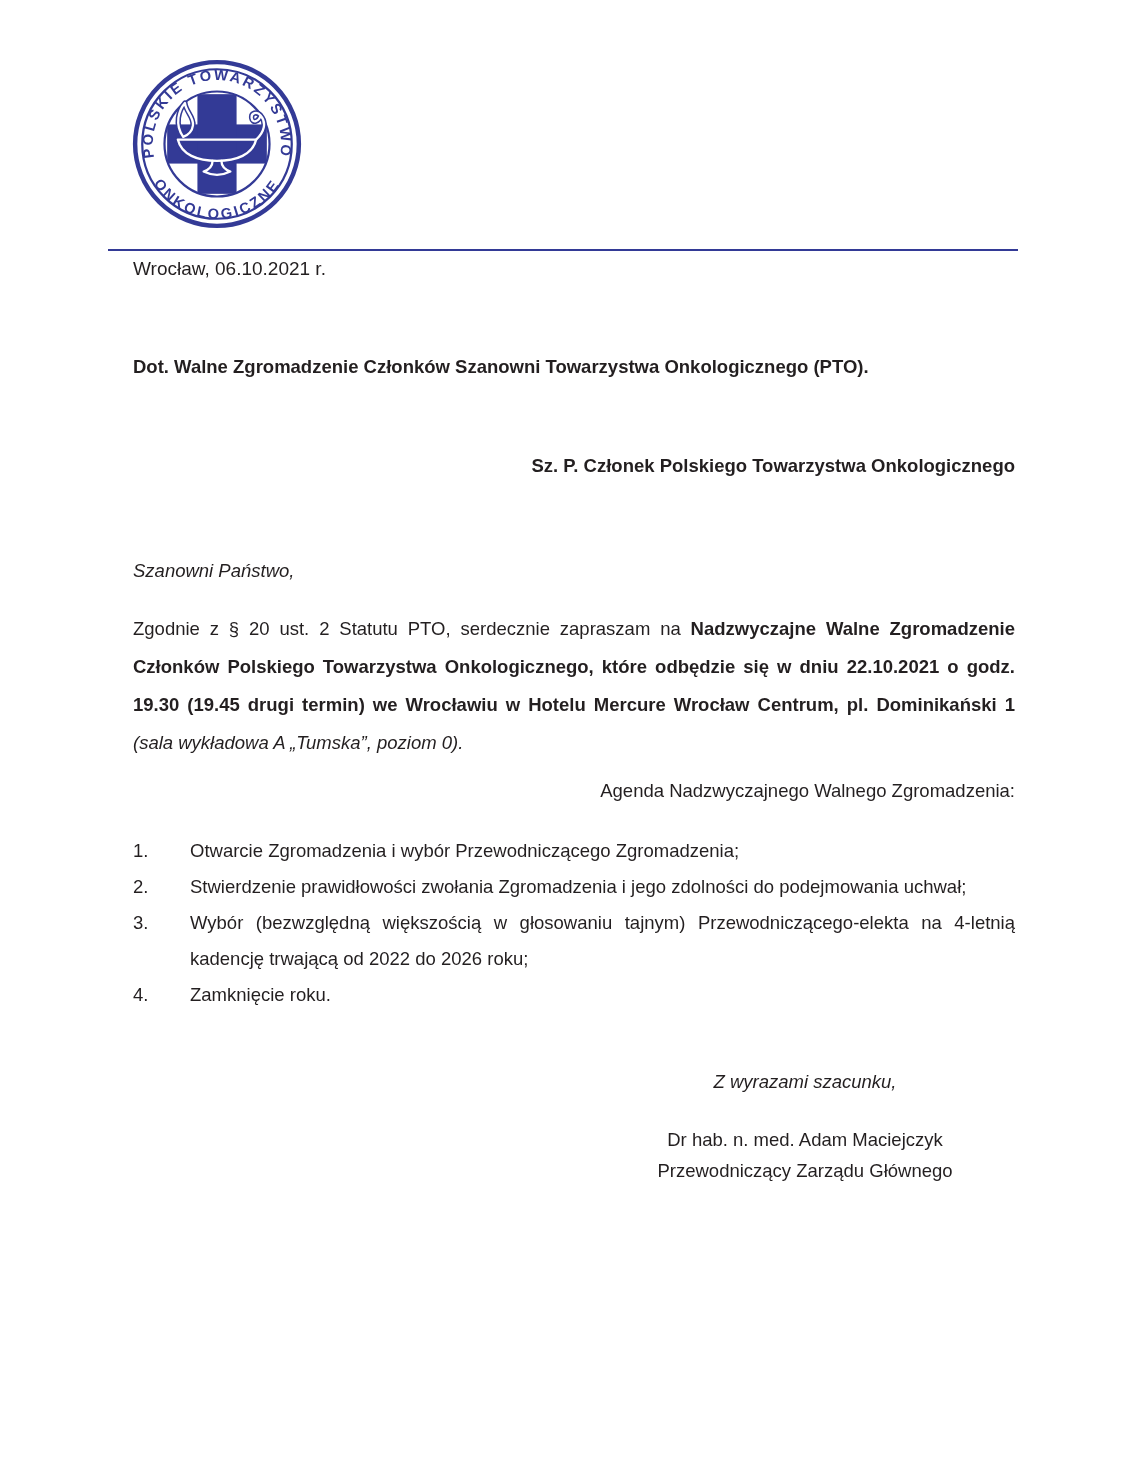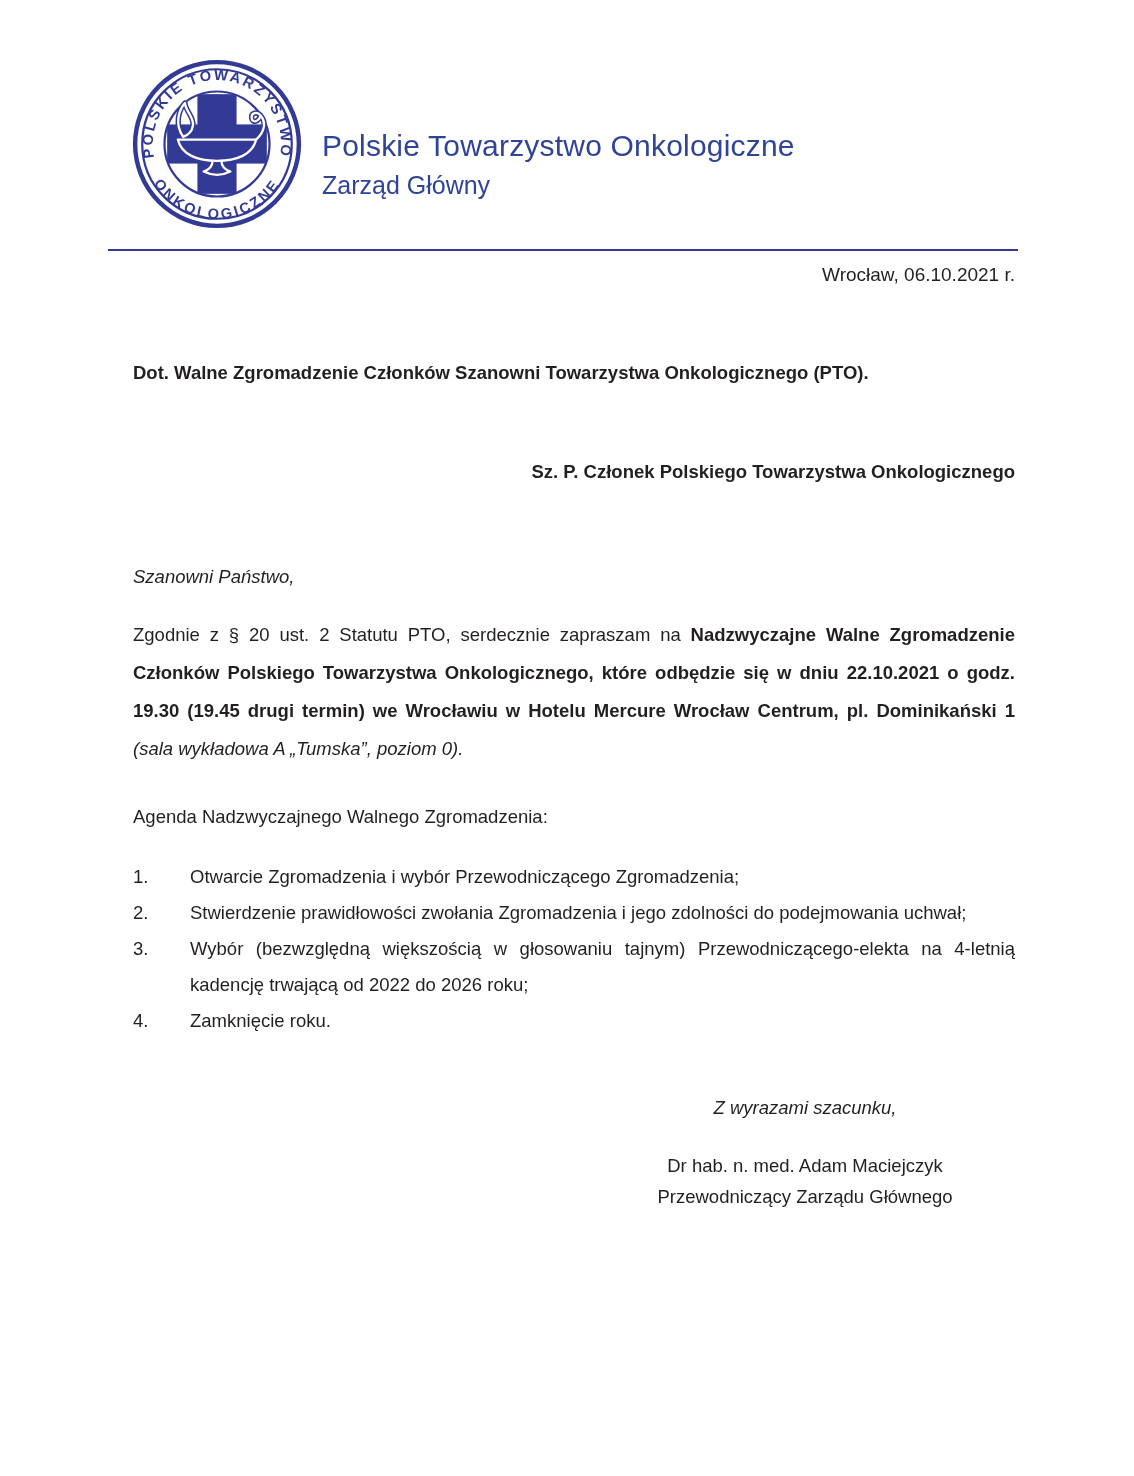--- a/index.html
+++ b/index.html
@@ -45,22 +45,21 @@
     border-top: 2px solid #333a96;
     margin: 16px 116px 0 108px;
   }
 
   
   .content {
     margin: 0 119px 0 133px;
     font-size: 18.5px;
   }
   .date-line {
-    text-align: right;
-    margin-top: 13px;
+    margin-top: 7px;
     font-size: 19px;
   }
   .subject-line {
     margin-top: 76px;
     font-weight: bold;
   }
   .addressee-line {
     margin-top: 77px;
     font-weight: bold;
     text-align: right;
@@ -70,21 +69,22 @@
     font-style: italic;
   }
   .main-paragraph {
     margin-top: 28px;
     line-height: 2.05;
     text-align: justify;
   }
   .main-paragraph .bold { font-weight: bold; }
   .main-paragraph .italic { font-style: italic; }
   .agenda-heading {
-    margin-top: 38px;
+    margin-top: 18px;
+    text-align: right;
   }
   .agenda-list {
     margin-top: 31px;
   }
   .agenda-item {
     display: flex;
     line-height: 1.95;
     text-align: justify;
   }
   .agenda-item .num {
@@ -151,24 +151,20 @@
           <g stroke="#ffffff" stroke-width="2.6">
             <path d="M 56,95 L 144,95 C 140,112 122,119 100,119 C 78,119 60,112 56,95 Z"></path>
             <path d="M 95,119 C 95,125 90,129 85,131 C 95,136 105,136 115,131 C 110,129 105,125 105,119"></path>
             <path d="M 144,95 C 153,87 156,76 149,68 C 145,63 138,65 139,71 C 140,77 147,75 149,68"></path>
             <path d="M 62,92 C 52,78 57,62 64,54 C 65,64 74,69 73,79 C 72,87 67,90 62,92 Z"></path>
           </g>
         </g>
       </svg>
     </div>
 
-    <div class="org-title-block">
-      <div class="org-title">Polskie Towarzystwo Onkologiczne</div>
-      <div class="org-subtitle">Zarząd Główny</div>
-    </div>
   </div>
 
   <hr class="header-rule">
 
   <div class="content">
 
     <div class="date-line">Wrocław, 06.10.2021 r.</div>
 
     <div class="subject-line">Dot. Walne Zgromadzenie Członków Szanowni Towarzystwa Onkologicznego (PTO).</div>
 

